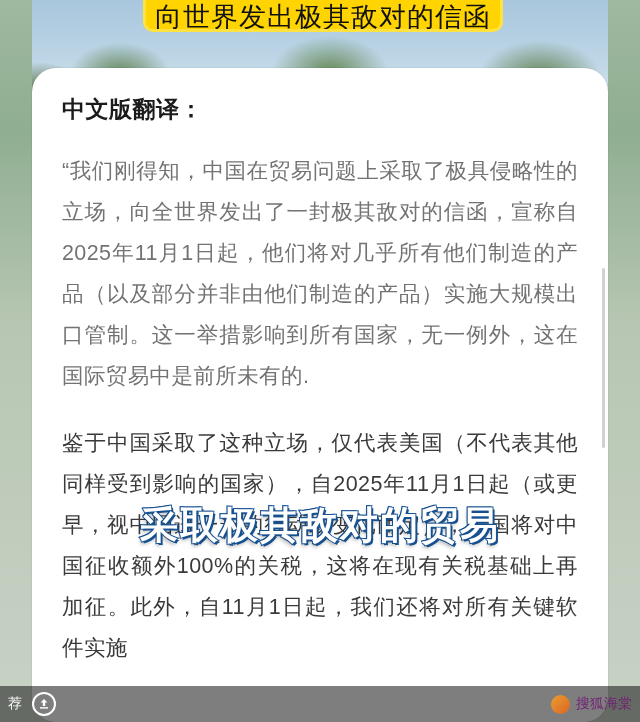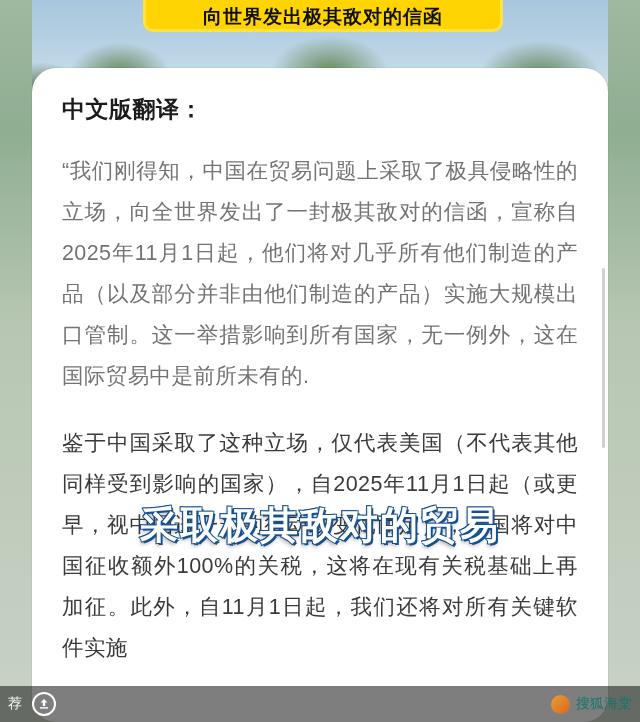--- a/index.html
+++ b/index.html
@@ -47,21 +47,21 @@
     position: absolute;
     left: 143px; top: -14px;
     width: 360px; height: 46px;
     background: #ffd400;
     border-radius: 10px;
     border: 3px solid #ffe23f;
     overflow: hidden;
     display: flex; align-items: flex-end; justify-content: center;
   }
   .top-banner-text {
-    font-size: 19px; font-weight: bold; color: #111;
+    font-size: 27px; font-weight: normal; color: #111;
     letter-spacing: 1px;
     line-height: 30px;
     white-space: nowrap;
     transform: translateY(3px);
   }
 
   
   .card {
     position: absolute;
     left: 32px; top: 68px;
@@ -128,21 +128,21 @@
     width: 24px; height: 24px;
     border: 2px solid #fff;
     border-radius: 50%;
     display: inline-flex; align-items: center; justify-content: center;
     margin-right: 8px;
   }
   .bb-icon svg { display: block; }
   .bb-spacer { flex: 1; }
   .bb-watermark {
     display: flex; align-items: center; gap: 6px;
-    color: #0f766e; font-size: 14px; opacity: .92;
+    color: #701a75; font-size: 14px; opacity: .92;
   }
   .bb-avatar {
     width: 19px; height: 19px; border-radius: 50%;
     background: linear-gradient(135deg,#f4a12a,#e2631d);
     display: inline-block;
   }
   .wm-big {
     position: absolute;
     right: 148px; bottom: 10px;
     color: rgba(255,255,255,.85);

